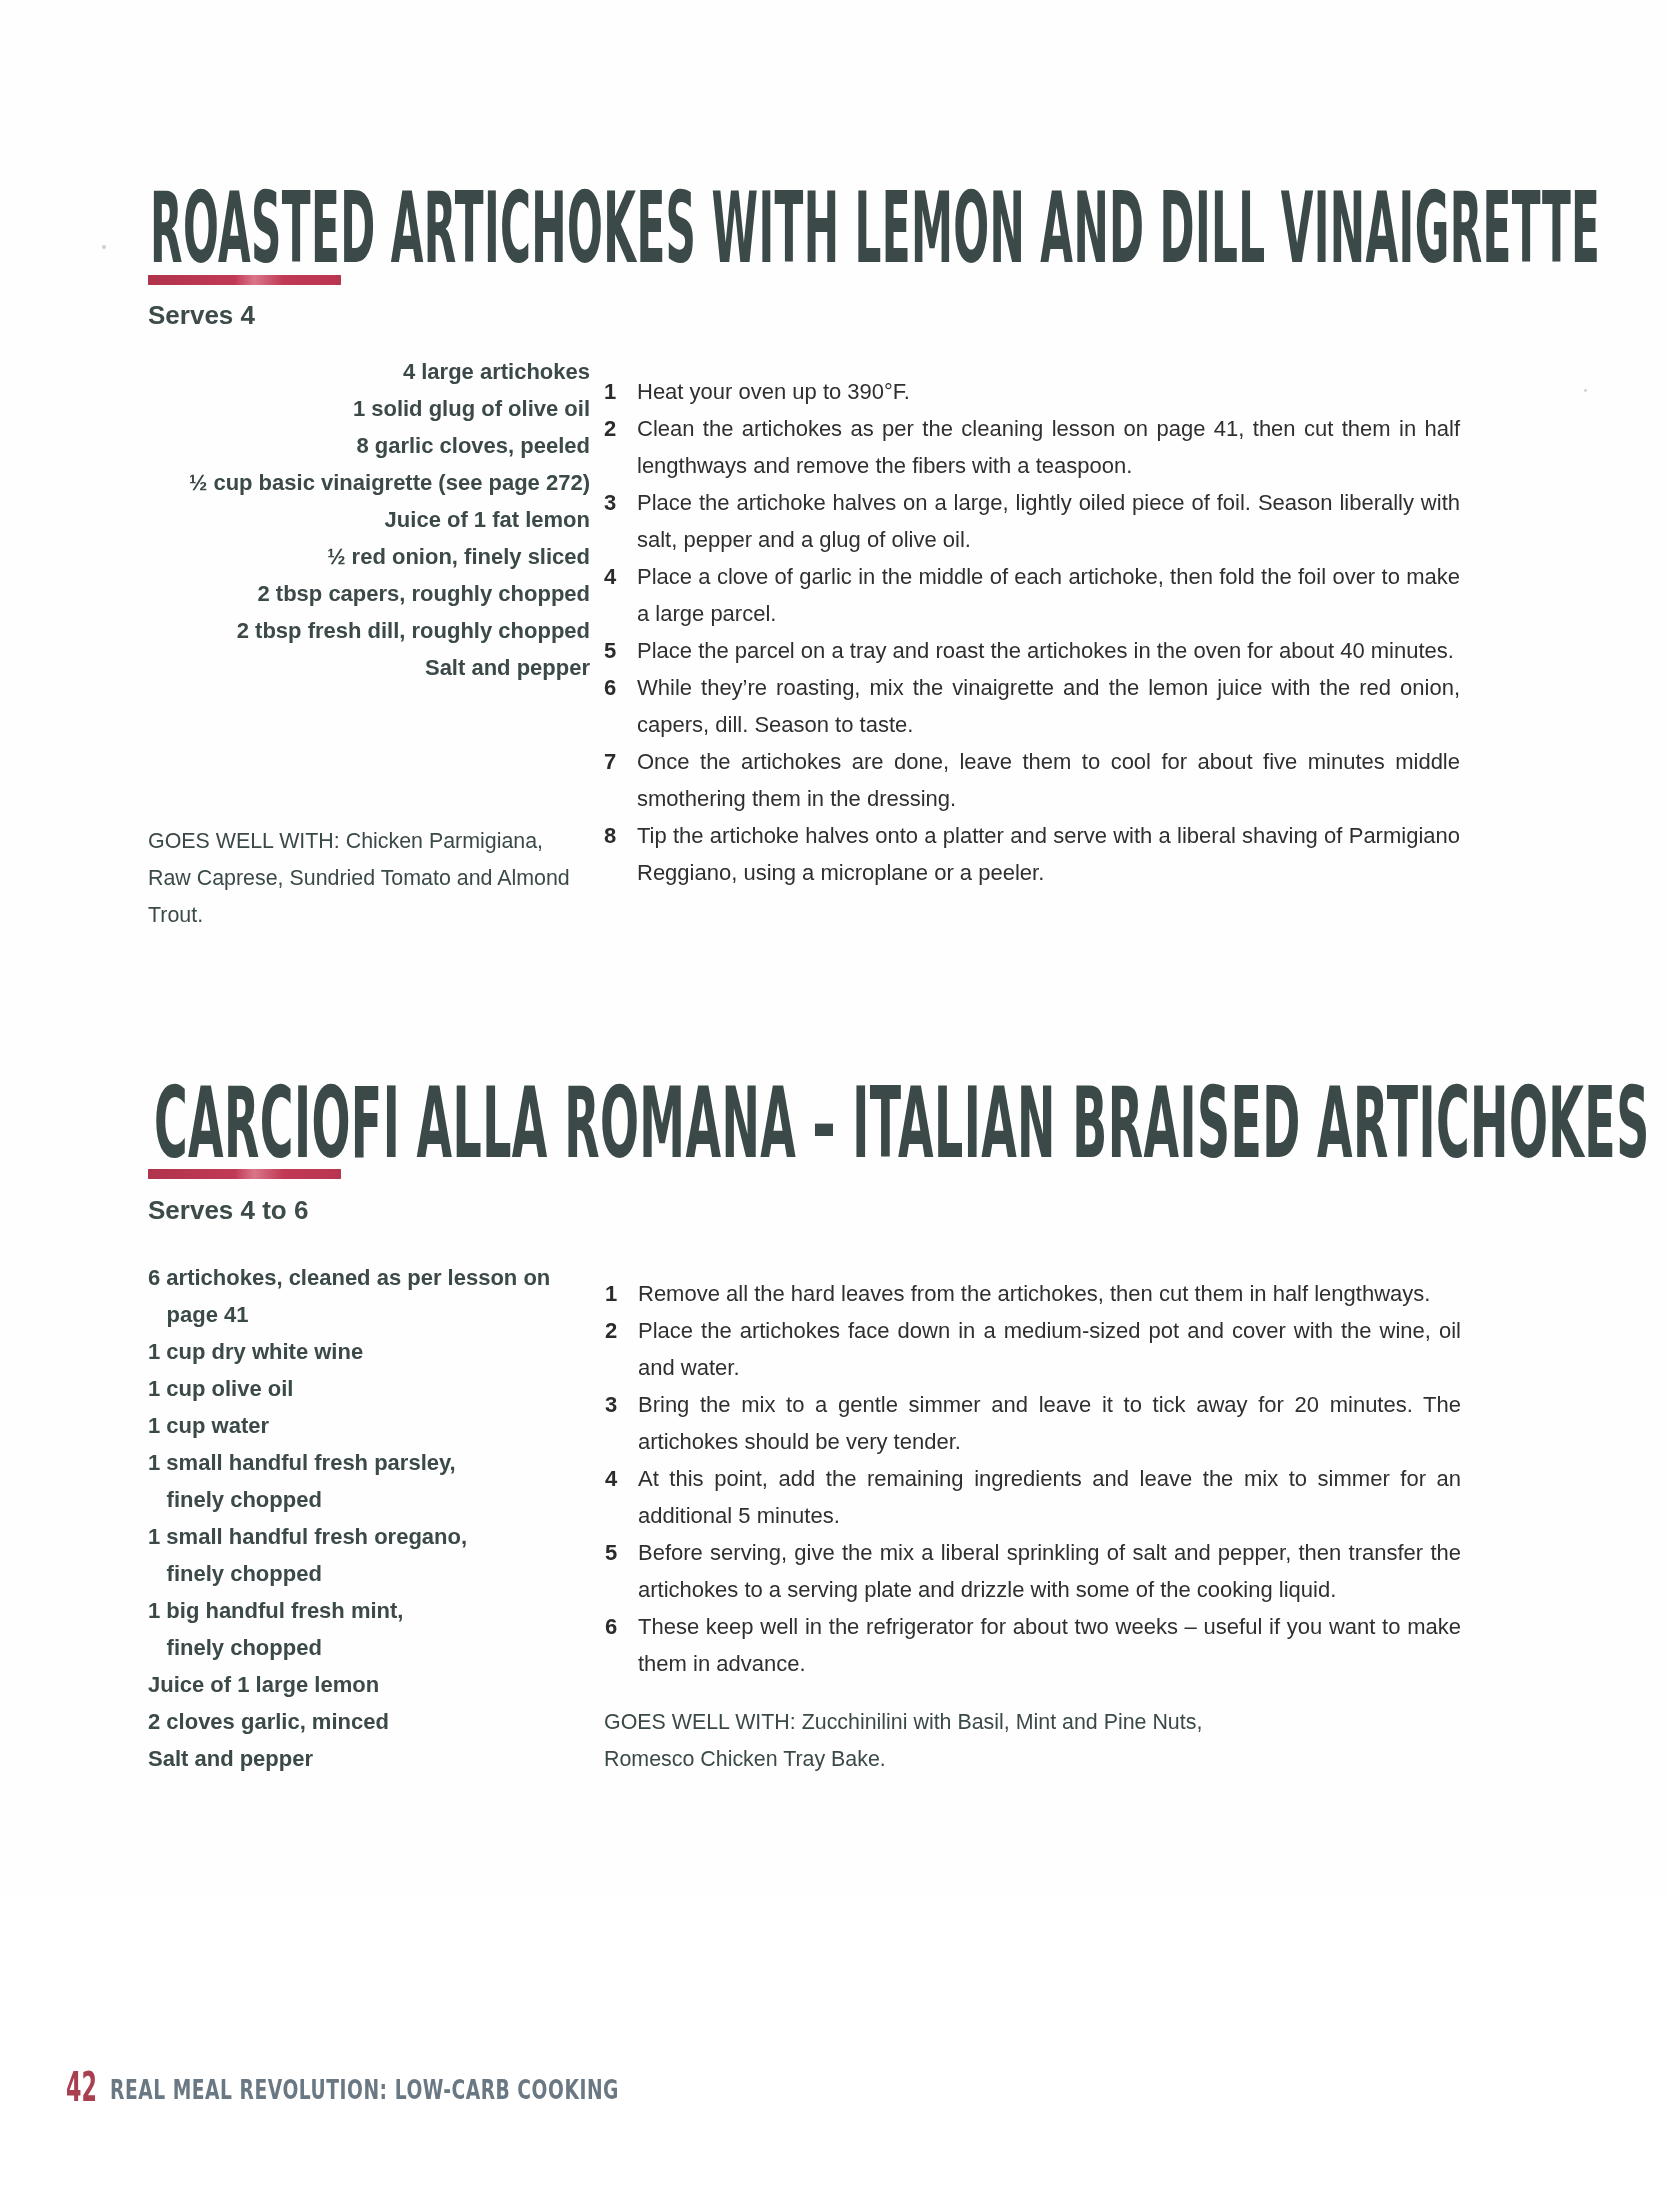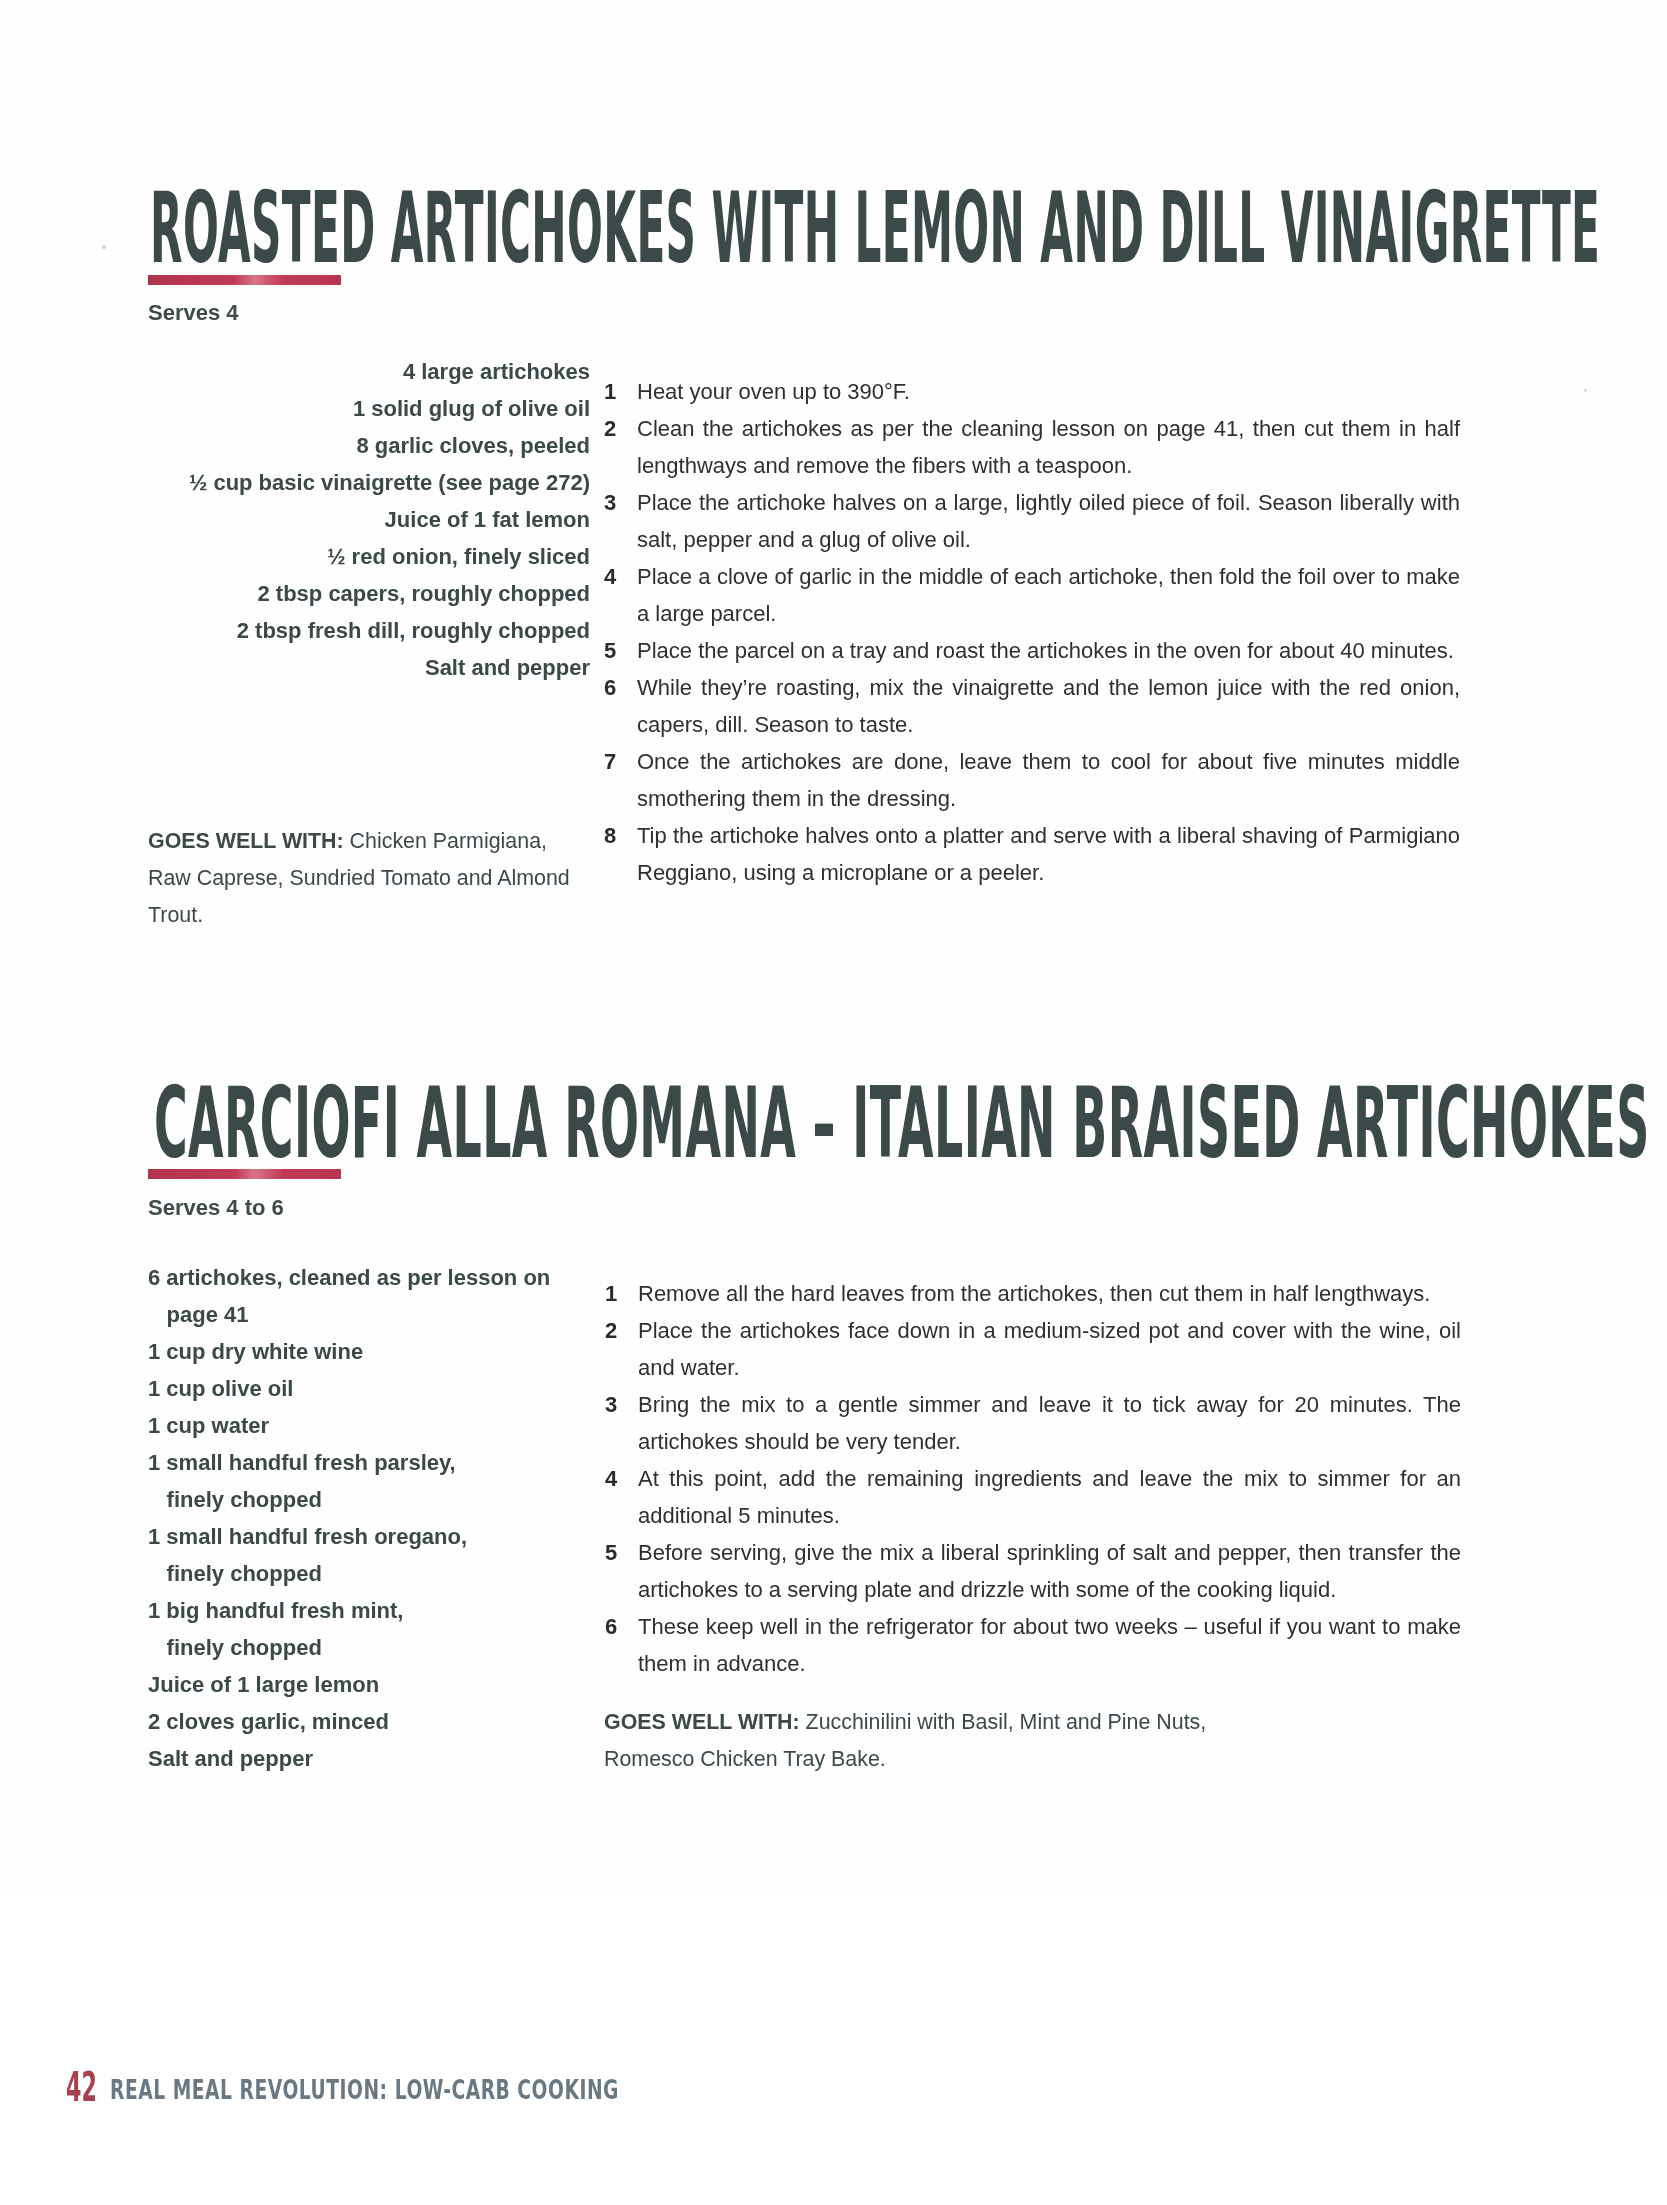--- a/index.html
+++ b/index.html
@@ -32,21 +32,21 @@
   }
   .bar-1 { top: 275px; }
   .bar-2 { top: 1169px; }
 
   .serves {
     position: absolute;
     left: 148px;
     font-family: "Liberation Sans", sans-serif;
     font-weight: bold;
     color: #3d4b4a;
-    font-size: 22px;
+    font-size: 26px;
     letter-spacing: 0px;
   }
   .serves-1 { top: 300px; }
   .serves-2 { top: 1195px; }
 
   .ingredients {
     position: absolute;
     left: 148px;
     width: 442px;
     margin: 0; padding: 0;
@@ -80,21 +80,21 @@
   .steps-2 { top: 1275px; left: 605px; }
 
   .goes-well {
     position: absolute;
     font-family: "Liberation Sans", sans-serif;
     color: #3b4948;
     font-size: 21.4px;
     line-height: 37px;
     margin: 0;
   }
-  .goes-well .gw-label { font-weight: bold; text-align: center; }
+  .goes-well .gw-label { font-weight: normal; text-align: center; }
   .gw-1 { left: 148px; top: 823px; width: 428px; }
   .gw-2 { left: 604px; top: 1704px; width: 642px; }
 
   .footer {
     position: absolute;
     left: 66px;
     top: 2068px;
     display: flex;
     align-items: center;
     gap: 15.7px;

